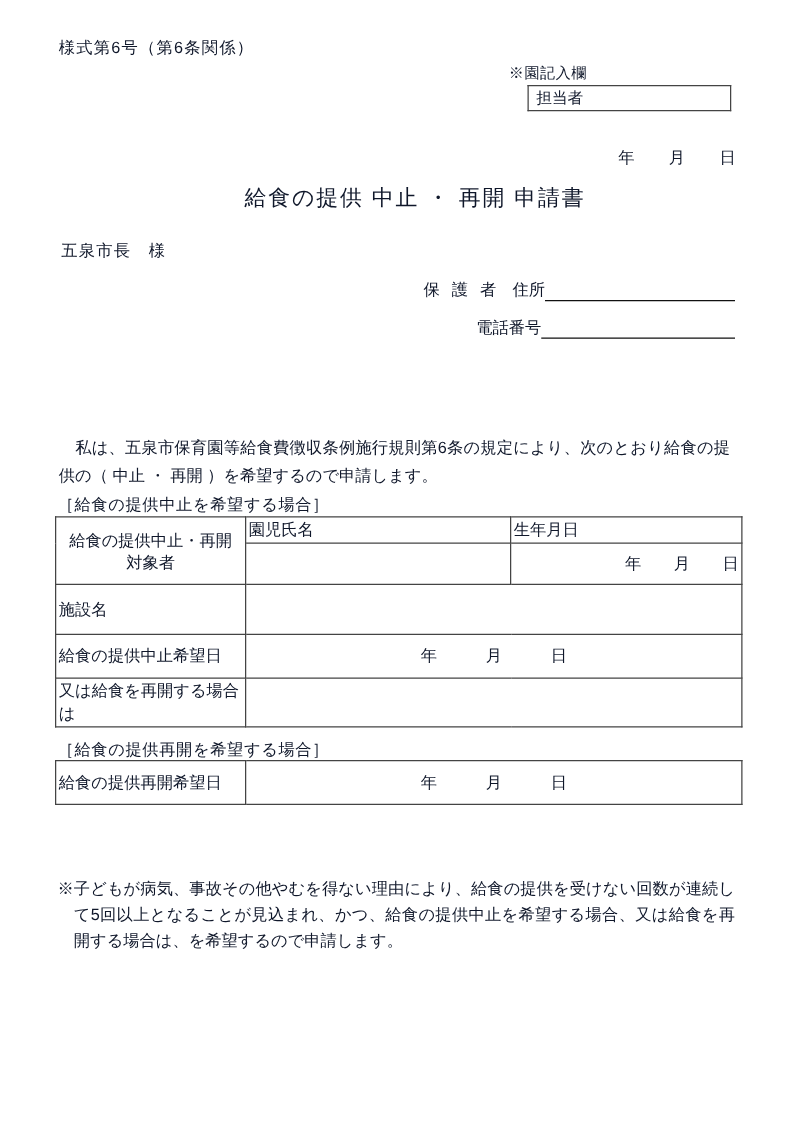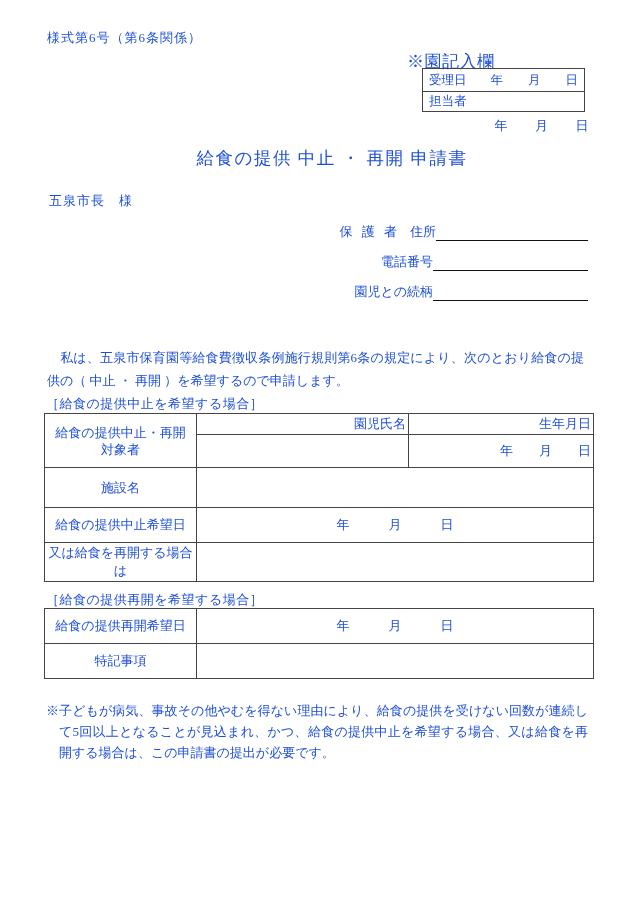--- a/index.html
+++ b/index.html
@@ -1,28 +1,28 @@
 <!DOCTYPE html>
 <html><head>
 <meta charset="utf-8">
 <style>
   * { margin:0; padding:0; box-sizing:border-box; }
   html,body { background:#e8e8e8; }
   .page {
     position:relative;
     width:630px; height:903px;
     background:#ffffff;
-    font-family:Liberation Serif, serif;
+    font-family:Liberation Sans, sans-serif;
     font-size:13px;
-    color:#1d4ed8;
+    color:#0f172a;
     overflow:hidden;
     margin:0 auto;
   }
   .form-number { position:absolute; left:47px; top:29px; letter-spacing:1px; }
-  .office-label { position:absolute; left:407px; top:50px; font-size:17px; letter-spacing:0.5px; }
+  .office-label { position:absolute; left:407px; top:50px; font-size:12px; letter-spacing:0.5px; }
   .office-table {
     position:absolute; left:422px; top:68px; width:163px;
     border-collapse:collapse; table-layout:fixed;
   }
   .office-table td { border:1px solid #444; font-size:12.5px; padding:0 6px; vertical-align:middle; }
   .office-table .row1 { height:23px; }
   .office-table .row2 { height:20px; }
   .ot-flex { display:flex; justify-content:space-between; align-items:baseline; }
   .date-line { position:absolute; right:41px; top:117px; letter-spacing:0.5px; }
   .title { position:absolute; left:0; right:0; top:146px; text-align:center; font-size:17.5px; letter-spacing:1.5px;padding-left:34px; }
@@ -37,48 +37,40 @@
   .sec-heading { letter-spacing:0.5px; }
   .sec1-heading { position:absolute; left:46px; top:395px;text-align:right; }
   .sec2-heading { position:absolute; left:46px; top:591px; }
   .form-table {
     position:absolute; left:44px; width:549px;
     border-collapse:collapse; table-layout:fixed;
   }
   .t1 { top:413px; }
   .t2 { top:608px; }
   .form-table td { border:1px solid #444; vertical-align:middle; padding:1px 2px; }
-  .cell-label { text-align:center; }
-  .cell-header { text-align:right; height:19px; }
+  .cell-label { }
+  .cell-header { text-align:left; height:19px; }
   .rowspan-label { text-align:center; line-height:17px; }
   .h33 { height:33px; } .h40 { height:40px; } .h35 { height:35px;margin-left:21px; }
   .birth-cell { text-align:right; padding-right:8px; }
   .date-cell { text-align:center; padding-right:30px; }
   .notes { position:absolute; left:46px; top:700px; width:542px; line-height:21px; text-align:justify; }
   .note { padding-left:1em; text-indent:-1em; }
 </style>
 </head>
 <body>
 
 <div class="page">
 
   <div class="form-number">様式第6号（第6条関係）</div>
 
   <div class="office-label">※園記入欄</div>
 
   <table class="office-table">
     <tbody>
-        <tr>
-      <td class="row1">
-        <div class="ot-flex">
-          <span>受理日</span>
-          <span>年　　月　　日</span>
-        </div>
-      </td>
-    </tr>
     <tr>
       <td class="row2">
         <span>担当者</span>
       </td>
     </tr>
   </tbody>
     </table>
 
   <div class="date-line">年　　月　　日</div>
 
@@ -87,24 +79,20 @@
   <div class="addressee">五泉市長　様</div>
 
   <div class="applicant">
     <div class="app-row">
       <span class="app-prefix">保 護 者</span>
       <span>住所</span>
       <span class="app-underline w152"></span>
     </div>
     <div class="app-row">
       <span>電話番号</span>
-      <span class="app-underline w155"></span>
-    </div>
-    <div class="app-row">
-      <span>園児との続柄</span>
       <span class="app-underline w155"></span>
     </div>
   </div>
 
   <p class="intro">　私は、五泉市保育園等給食費徴収条例施行規則第6条の規定により、次のとおり給食の提供の（ 中止 ・ 再開 ）を希望するので申請します。</p>
 
   <div class="sec-heading sec1-heading">［給食の提供中止を希望する場合］</div>
 
   <table class="form-table t1">
     <colgroup>
@@ -145,24 +133,20 @@
   <table class="form-table t2">
     <colgroup>
         <col style="width:152px">
         <col style="width:397px">
       </colgroup>
     <tbody>
         <tr>
       <td class="cell-label h35">給食の提供再開希望日</td>
       <td class="h35 date-cell">年　　　月　　　日</td>
     </tr>
-    <tr>
-      <td class="cell-label h35">特記事項</td>
-      <td class="h35"></td>
-    </tr>
   </tbody>
     </table>
 
   <div class="notes">
-    <p class="note">※子どもが病気、事故その他やむを得ない理由により、給食の提供を受けない回数が連続して5回以上となることが見込まれ、かつ、給食の提供中止を希望する場合、又は給食を再開する場合は、この申請書の提出が必要です。</p>
+    <p class="note">※子どもが病気、事故その他やむを得ない理由により、給食の提供を受けない回数が連続して5回以上となることが見込まれ、かつ、給食の提供中止を希望する場合、又は給食を再開する場合は、を希望するので申請します。</p>
   </div>
 
 </div>
 
 </body></html>

